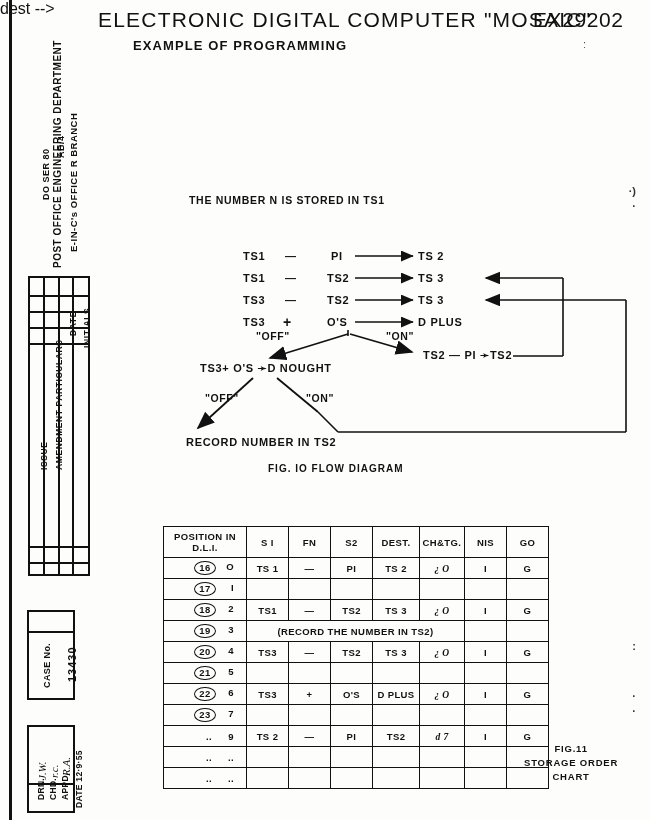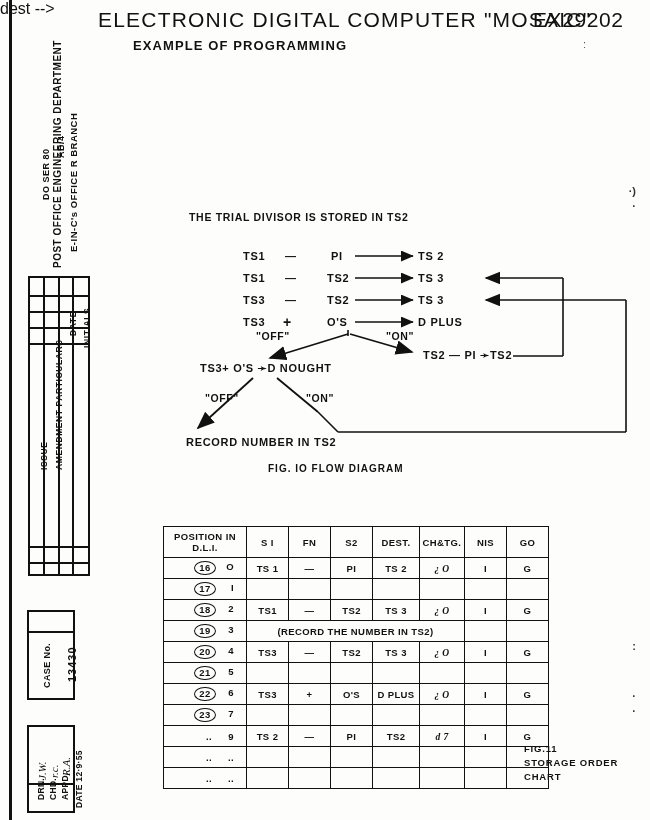--- a/index.html
+++ b/index.html
@@ -107,21 +107,21 @@
     border-radius:50%;
     padding:0px 4px;
     line-height:12px;
     font-size:9.5px;
   }
   .fig11{
     position:absolute;left:524px;top:742px;
     font-size:9.5px;font-weight:bold;text-align:center;
     letter-spacing:.8px;line-height:14px;white-space:nowrap;
   }
-  .fig11 div{text-align:left;}
+  .fig11 div{text-align:center;}
   .ital{font-family:"Liberation Serif",serif;font-style:italic;}
 </style>
 </head>
 <body>
 
 <div class="page">
 
   <div class="sheet-edge"></div>
 
   <div class="main-title">ELECTRONIC DIGITAL COMPUTER "MOSAIC"</div>
@@ -168,21 +168,21 @@
   <div class="scrawl" style="left:36px;top:780px;">J.W.</div>
   <div class="sig-label" style="left:48px;top:800px;">CHD.</div>
   <div class="scrawl" style="left:48px;top:778px;">r.c.</div>
   <div class="sig-label" style="left:60px;top:800px;">APPD.</div>
   <div class="scrawl" style="left:60px;top:776px;">R.A.</div>
   <div class="sig-label" style="left:74px;top:808px;">DATE 12·9·55</div>
 
   <div class="flow">
 
     
-    <div class="ftext" style="left:189px;top:211px;">THE TRIAL DIVISOR IS STORED IN TS2</div>
+    <div class="ftext" style="left:189px;top:194px;">THE NUMBER  N IS STORED IN TS1</div>
 
      dest --&gt;
     <div class="ftext big" style="left:243px;top:250px;">TS1</div>
     <div class="ftext big" style="left:285px;top:250px;">—</div>
     <div class="ftext big" style="left:331px;top:250px;">PI</div>
     <div class="ftext big" style="left:418px;top:250px;">TS 2</div>
 
     <div class="ftext big" style="left:243px;top:272px;">TS1</div>
     <div class="ftext big" style="left:285px;top:272px;">—</div>
     <div class="ftext big" style="left:327px;top:272px;">TS2</div>

